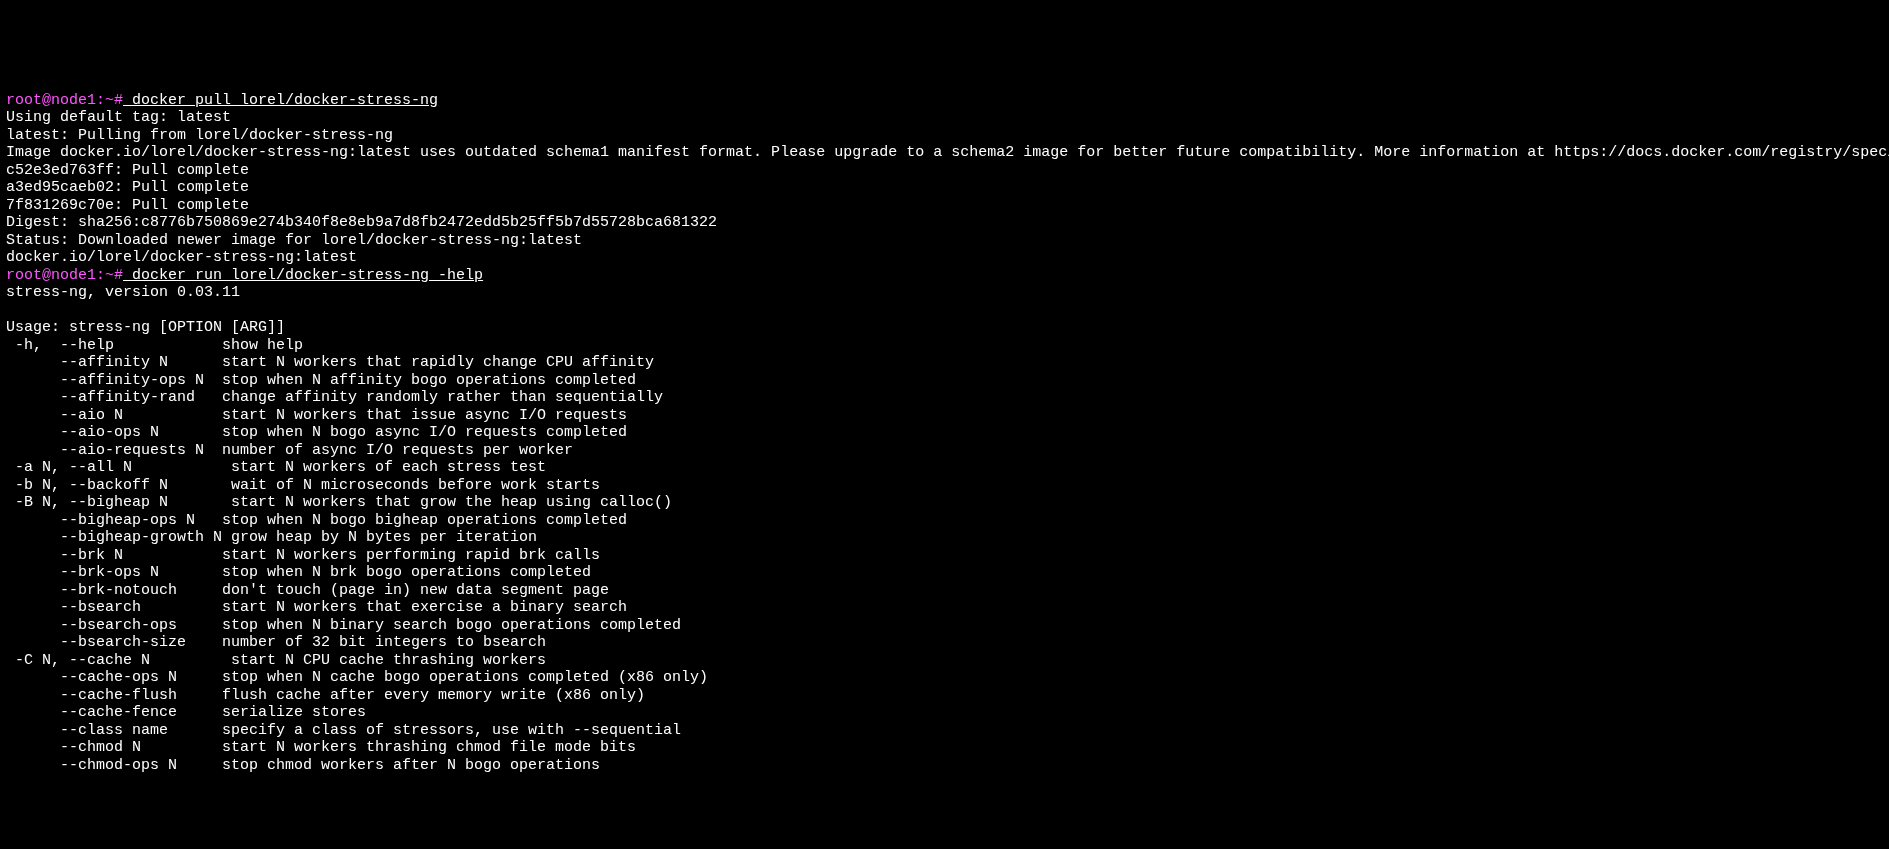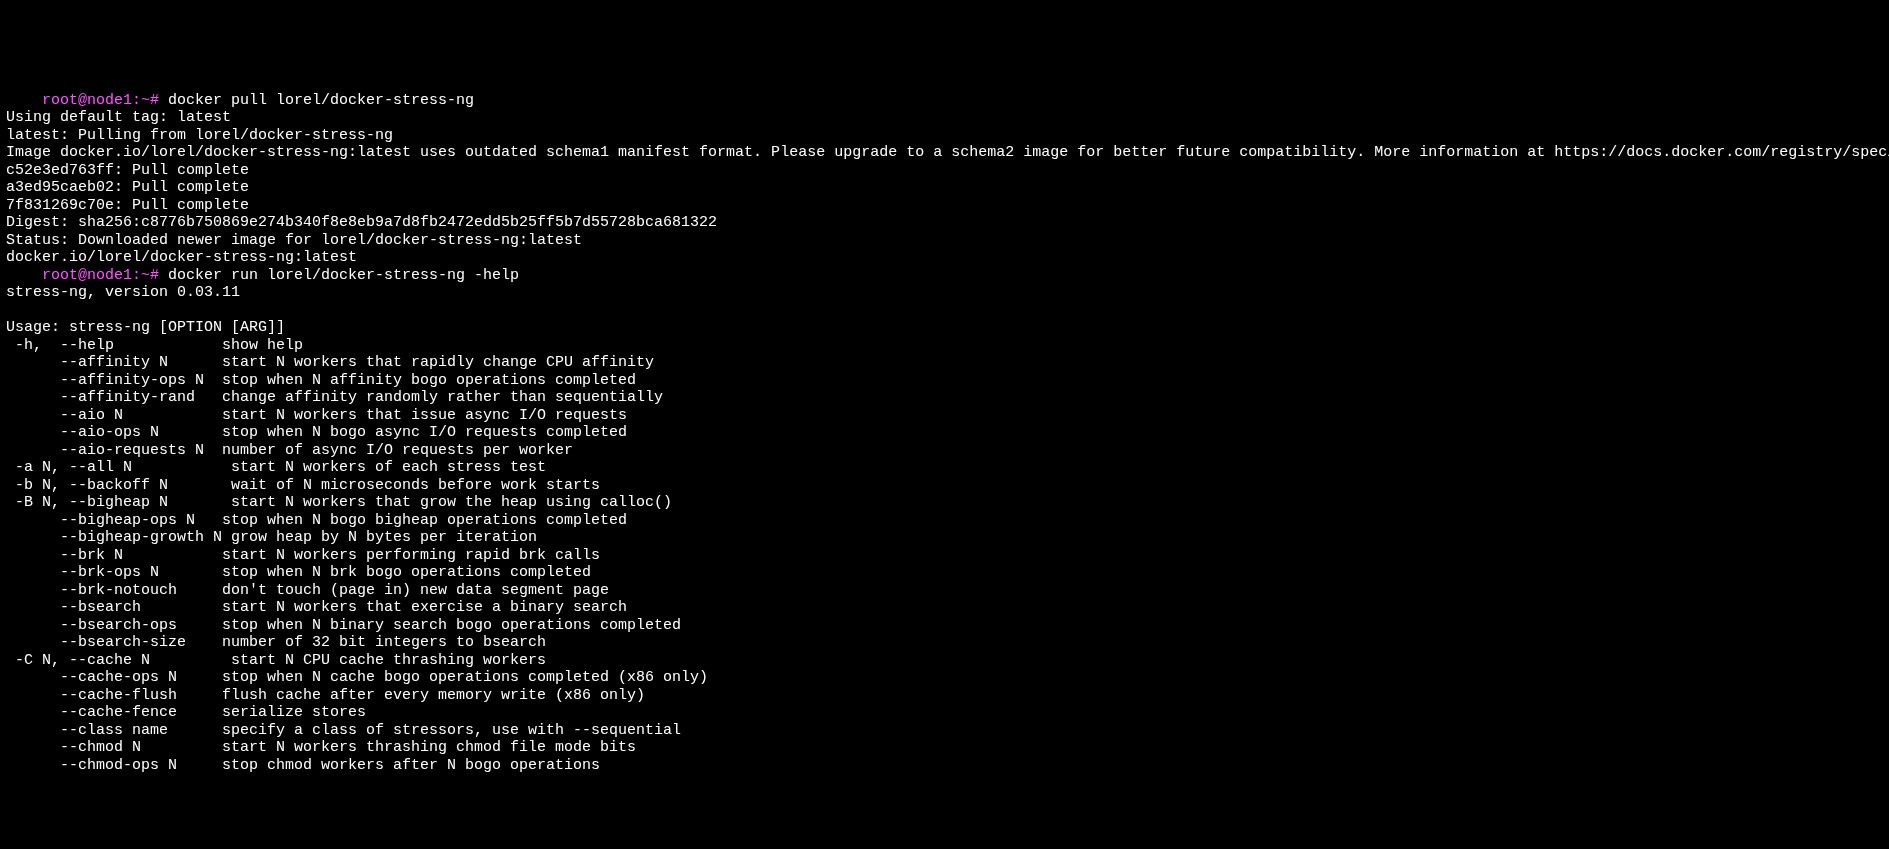--- a/index.html
+++ b/index.html
@@ -11,23 +11,23 @@
     font-size: 15px;
     line-height: 17.5px;
     width: 1889px;
     height: 849px;
     overflow: hidden;
     white-space: pre;
   }
   .terminal {
     padding: 4px 6px;
   }
-  .prompt-user { color: #ff55ff; margin-left: 36px; }
+  .prompt-user { color: #ff55ff; }
   .prompt-sep  { color: #ff55ff; }
-  .cmd { color: #fff; }
+  .cmd { color: #fff; text-decoration: underline; }
   .out { color: #fff; }
 </style>
 </head>
 <body>
 
 
 
 <div class="terminal"><span class="prompt-user">root@node1</span><span class="prompt-sep">:~#</span><span class="cmd"> docker pull lorel/docker-stress-ng</span>
 <span class="out">Using default tag: latest
 latest: Pulling from lorel/docker-stress-ng

